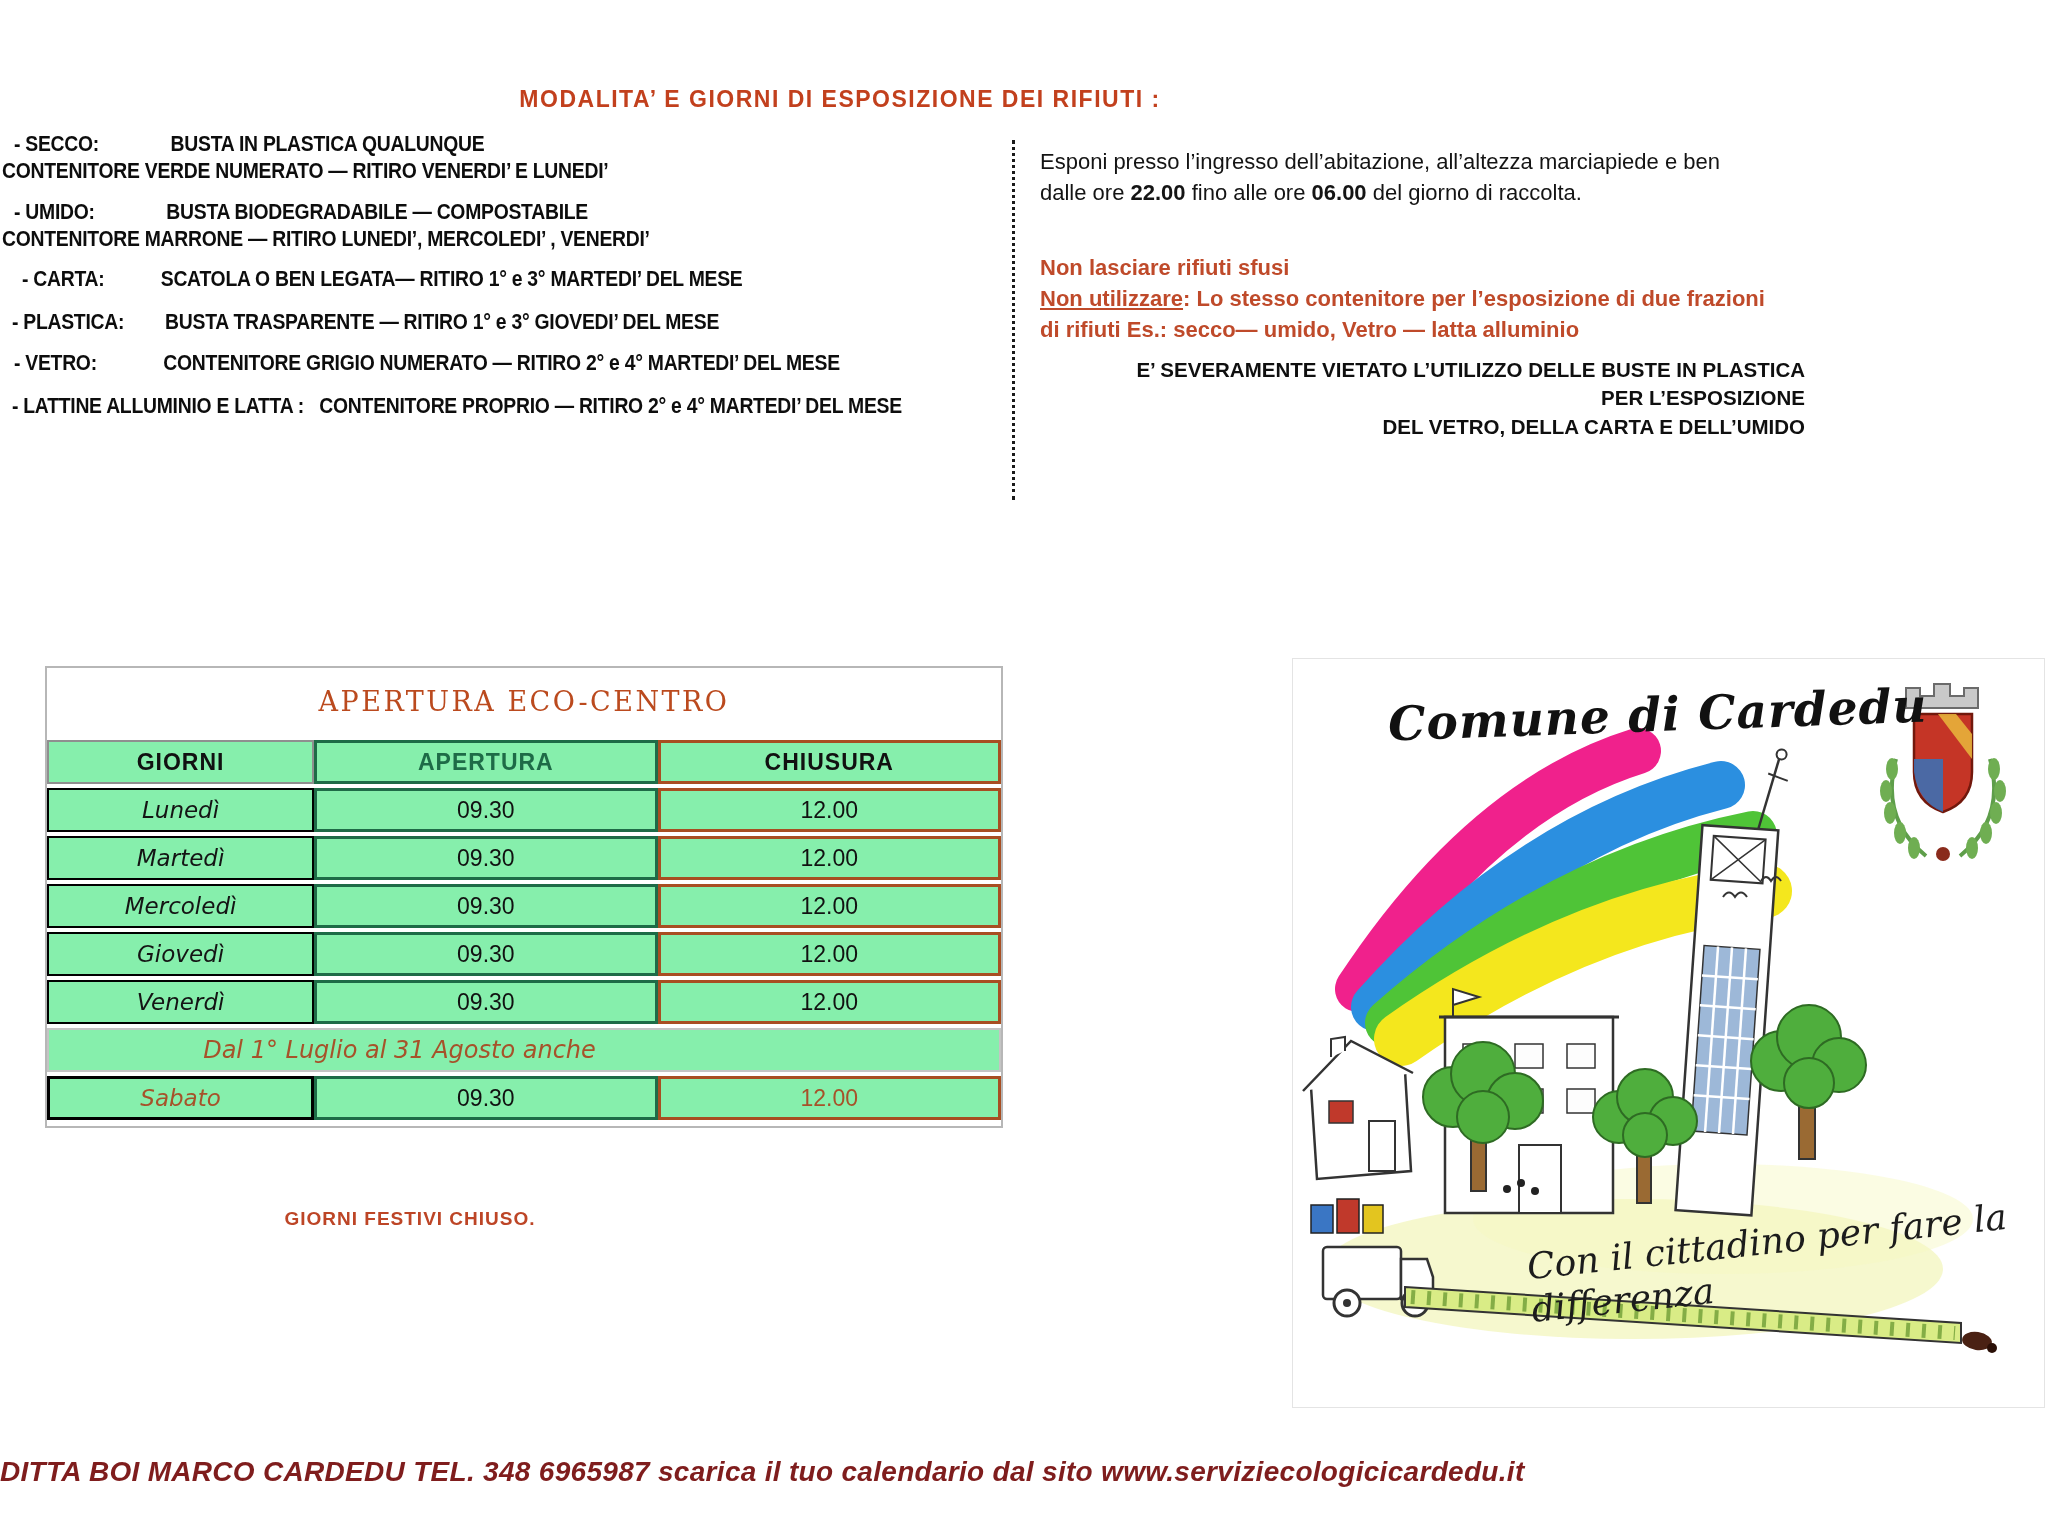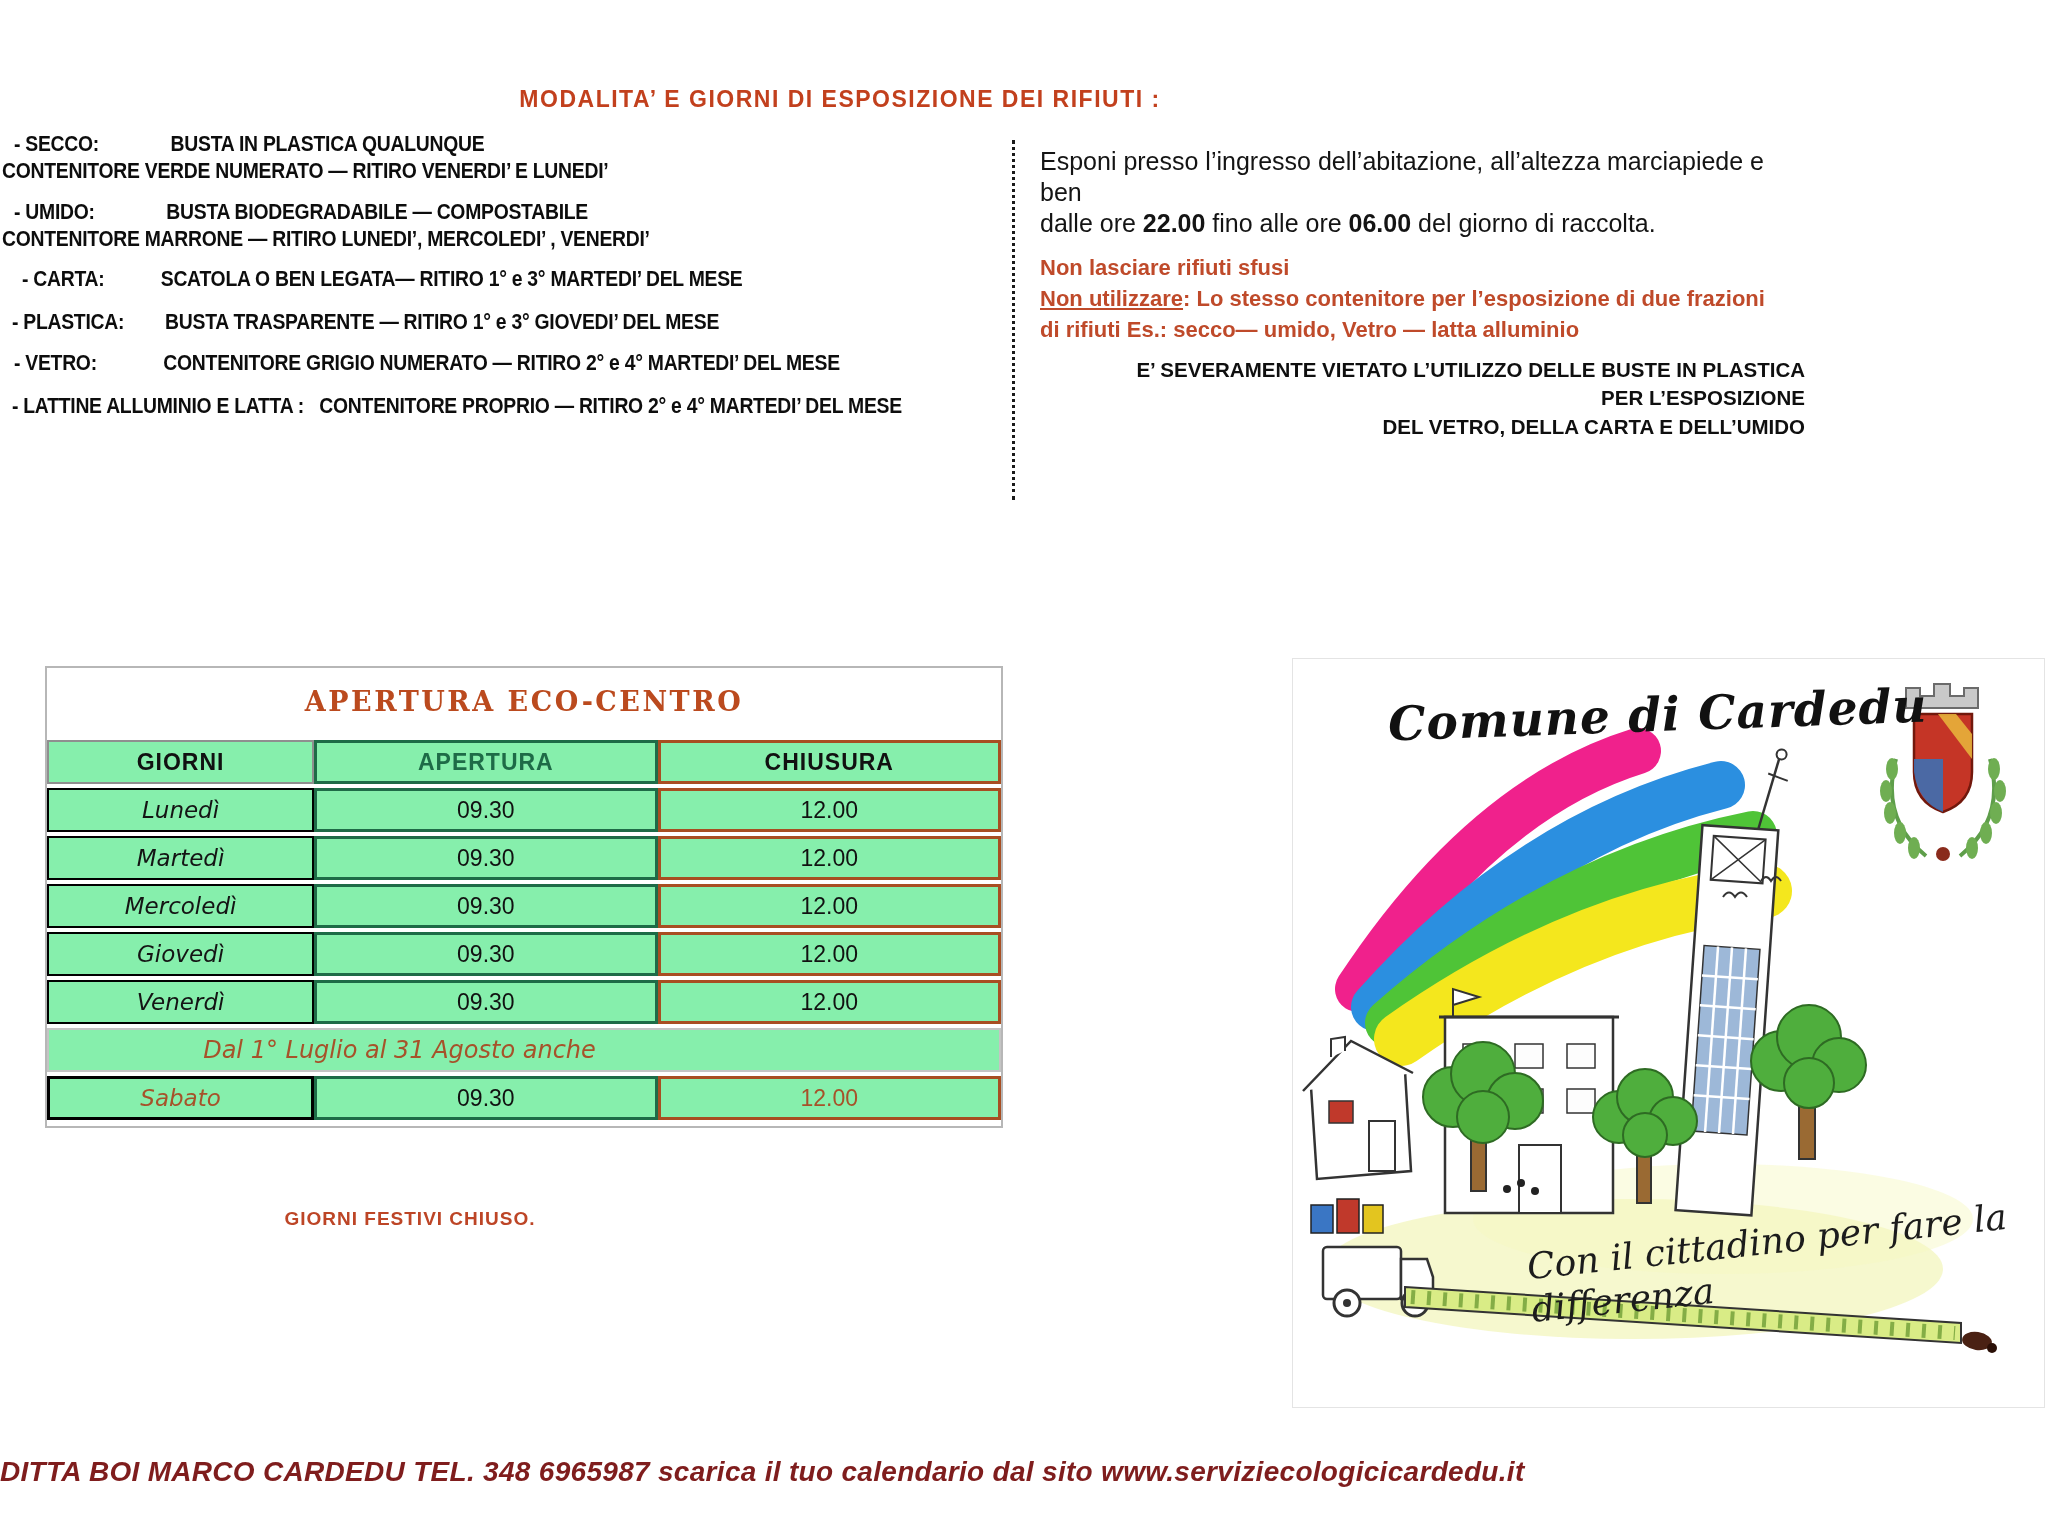--- a/index.html
+++ b/index.html
@@ -13,34 +13,34 @@
 
   
   .rule-line{position:absolute;white-space:pre;font-size:22px;font-weight:700;color:#0d0d0d;
     transform:scaleX(0.88);transform-origin:left center;letter-spacing:-0.3px;}
 
   
   .divider{position:absolute;left:1012px;top:140px;height:360px;width:0;
     border-left:3px dotted #1a1a1a;}
 
   
-  .expose{position:absolute;left:1040px;top:146px;width:760px;font-size:25px;
+  .expose{position:absolute;left:1040px;top:146px;width:760px;font-size:22px;
     line-height:31px;color:#141414;}
   .expose b{font-weight:800;}
   .warn{position:absolute;left:1040px;top:252px;width:780px;font-size:22px;font-weight:700;
     color:#bf4a2a;line-height:31px;}
   .warn .u{text-decoration:underline;}
   .ban{position:absolute;left:1115px;top:356px;width:690px;text-align:right;
     font-size:20.5px;font-weight:800;color:#0f0f0f;line-height:1.38;}
 
   
   .eco-wrap{position:absolute;left:45px;top:666px;width:958px;border:2px solid #b7b7b7;
     background:#fff;box-sizing:border-box;}
   .t-title{height:68px;line-height:68px;text-align:center;font-family:"DejaVu Serif",serif;
-    font-size:27px;letter-spacing:2.5px;color:#bb4a1e;font-weight:700;}
+    font-size:27px;letter-spacing:2.5px;color:#bb4a1e;font-weight:400;}
   table.eco{width:100%;border-collapse:separate;border-spacing:0 4px;table-layout:fixed;
     margin-bottom:2px;}
   table.eco th,table.eco td{height:44px;text-align:center;vertical-align:middle;background:#86efac;
     font-size:23px;box-sizing:border-box;}
   th.h-giorni{border:2px solid #8f8f8f;color:#111;font-weight:800;letter-spacing:1px;}
   th.h-apertura{border:3px solid #1e6b47;color:#1e6b47;font-weight:800;letter-spacing:1px;}
   th.h-chiusura{border:3px solid #a84e22;color:#111;font-weight:800;letter-spacing:1px;}
   td.day{border:2px solid #000000;font-style:italic;font-family:"DejaVu Sans",sans-serif;color:#141414;}
   td.open{border:3px solid #1e6b47;color:#111;}
   td.close{border:3px solid #a84e22;color:#111;}

